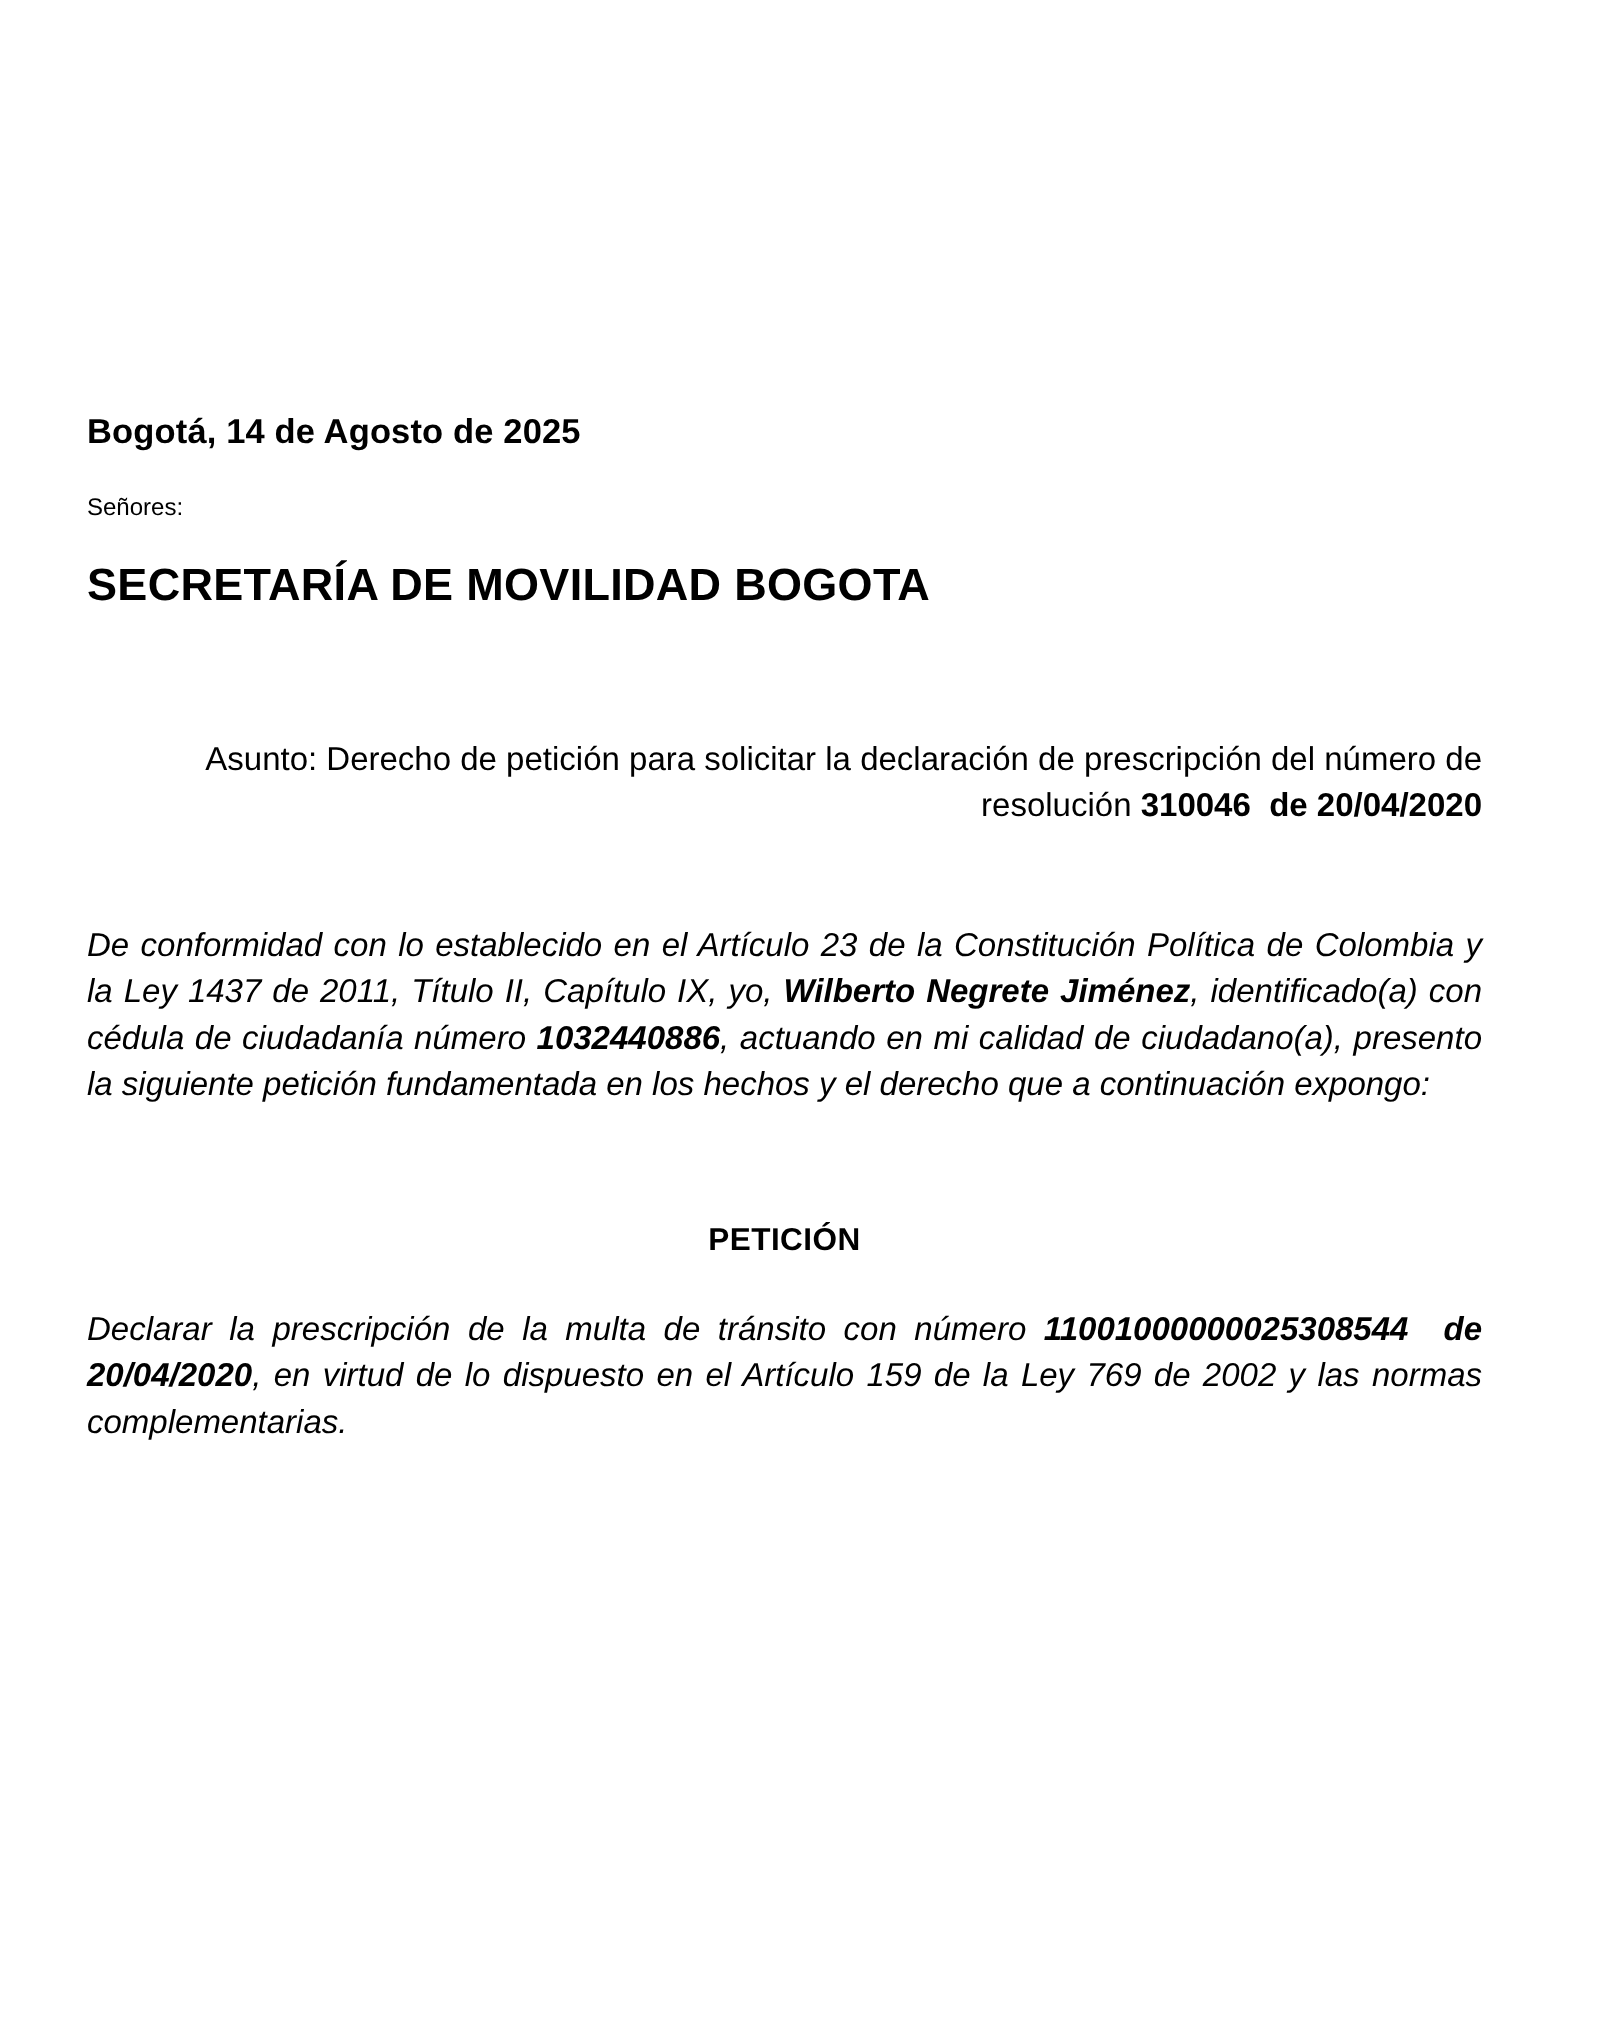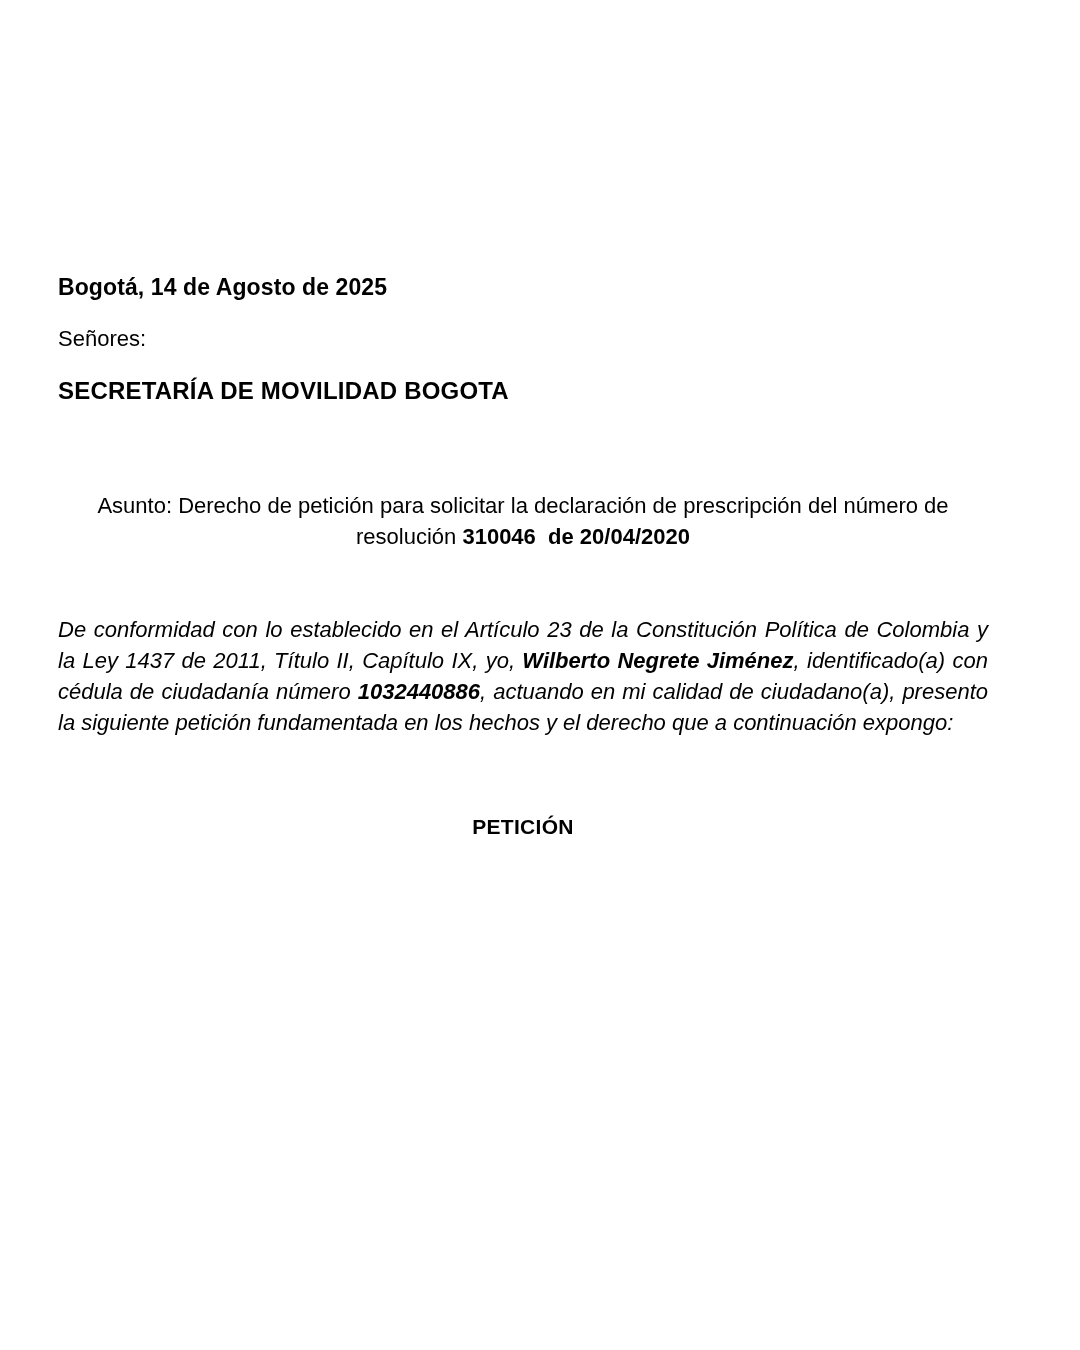--- a/index.html
+++ b/index.html
@@ -32,56 +32,56 @@
     width: 930px;
   }
 
   .spacer-top       { height: 272px; }
   .spacer-sm        { height: 22px; }
   .spacer-md        { height: 62px; }
   .spacer-petition  { height: 74px; }
   .spacer-after-pet { height: 28px; }
 
   .line {
-    font-size: 22px;
+    font-size: 16px;
     line-height: 30px;
     white-space: pre-wrap;
   }
 
   .line-bold {
     font-weight: bold;
   }
 
   .date-line {
     font-size: 23px;
     line-height: 30px;
     font-weight: bold;
     letter-spacing: 0.1px;
   }
 
   .addressee {
-    font-size: 24px;
+    font-size: 30px;
     line-height: 30px;
     font-weight: bold;
     letter-spacing: 0.2px;
   }
 
   .para {
     font-size: 22px;
     line-height: 31px;
     text-align: justify;
     text-justify: inter-word;
     white-space: pre-wrap;
     font-style: italic;
   }
 
   .para-nojustify {
     font-size: 22px;
     line-height: 31px;
-    text-align: center;
+    text-align: right;
     white-space: pre-wrap;
   }
 
   .section-heading {
     font-size: 21px;
     line-height: 30px;
     font-weight: bold;
     text-align: center;
     letter-spacing: 0.3px;
   }
@@ -116,15 +116,16 @@
     <div class="spacer-md"></div>
 
     <div class="para"><span>De conformidad con lo establecido en el Artículo 23 de la Constitución Política de Colombia y la Ley 1437 de 2011, Título II, Capítulo IX, yo, </span><b>Wilberto Negrete Jiménez</b><span>, identificado(a) con cédula de ciudadanía número </span><b>1032440886</b><span>, actuando en mi calidad de ciudadano(a), presento la siguiente petición fundamentada en los hechos y el derecho que a continuación expongo:</span></div>
 
     <div class="spacer-petition"></div>
 
     <div class="section-heading">PETICIÓN</div>
 
     <div class="spacer-after-pet"></div>
 
+    <div class="para"><span>Declarar la prescripción de la multa de tránsito con número </span><b>11001000000025308544</b><b>  de </b><b>20/04/2020</b><span>, en virtud de lo dispuesto en el Artículo 159 de la Ley 769 de 2002 y las normas complementarias.</span></div>
 
   </div>
 </div>
 
 </body></html>

